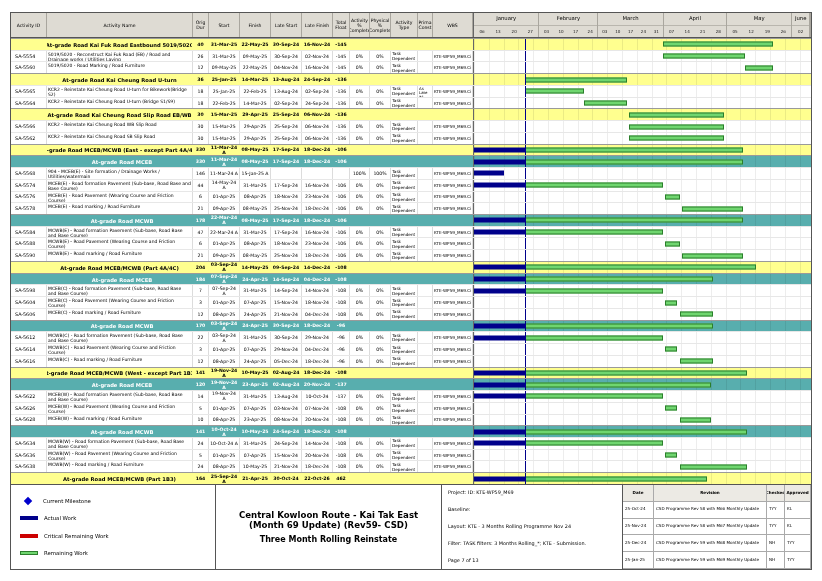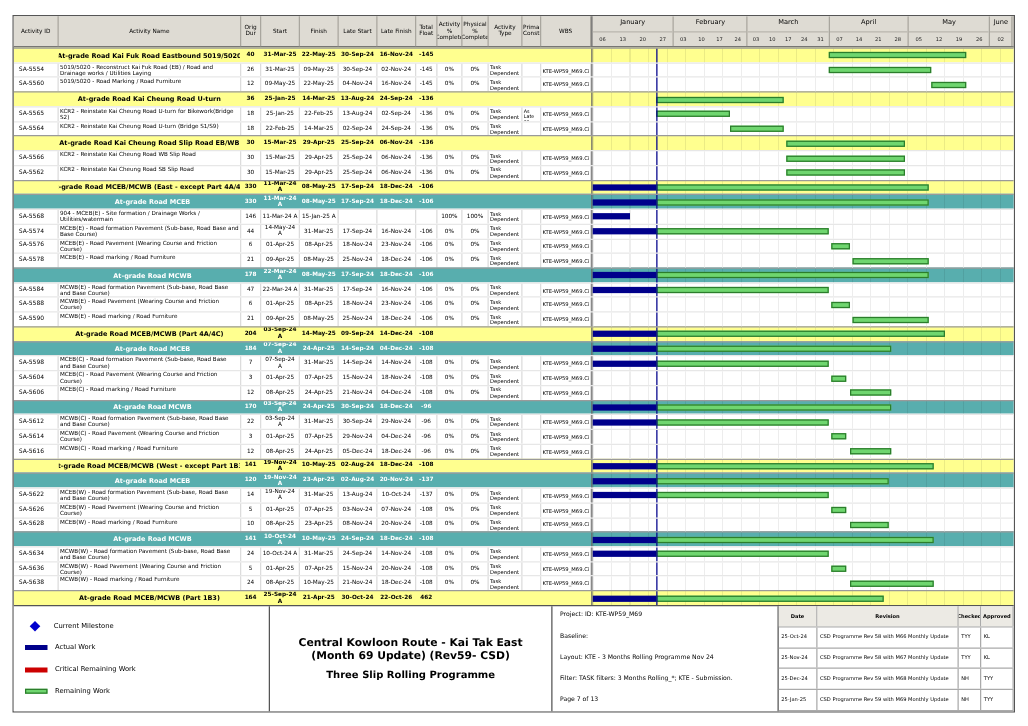--- a/index.html
+++ b/index.html
@@ -893,21 +893,21 @@
           <div class="sw critical"></div>
           <div>Critical Remaining Work</div>
         </div>
         <div class="l-item">
           <div class="sw remaining"></div>
           <div>Remaining Work</div>
         </div>
       </div>
     <div class="f-title">
       <div class="t1">Central Kowloon Route - Kai Tak East (Month 69 Update) (Rev59- CSD)</div>
-      <div class="t2">Three Slip Rolling Programme</div>
+      <div class="t2">Three Month Rolling Reinstate</div>
     </div>
     <div class="f-info" id="projinfo">
         <div>Project: ID: KTE-WP59_M69</div>
         <div>Baseline:</div>
         <div>Layout: KTE - 3 Months Rolling Programme Nov 24</div>
         <div>Filter: TASK filters: 3 Months Rolling_*; KTE - Submission.</div>
         <div>Page 7 of 13</div>
       </div>
     <div class="f-rev" id="revisions">
         <div class="rev-row head">

